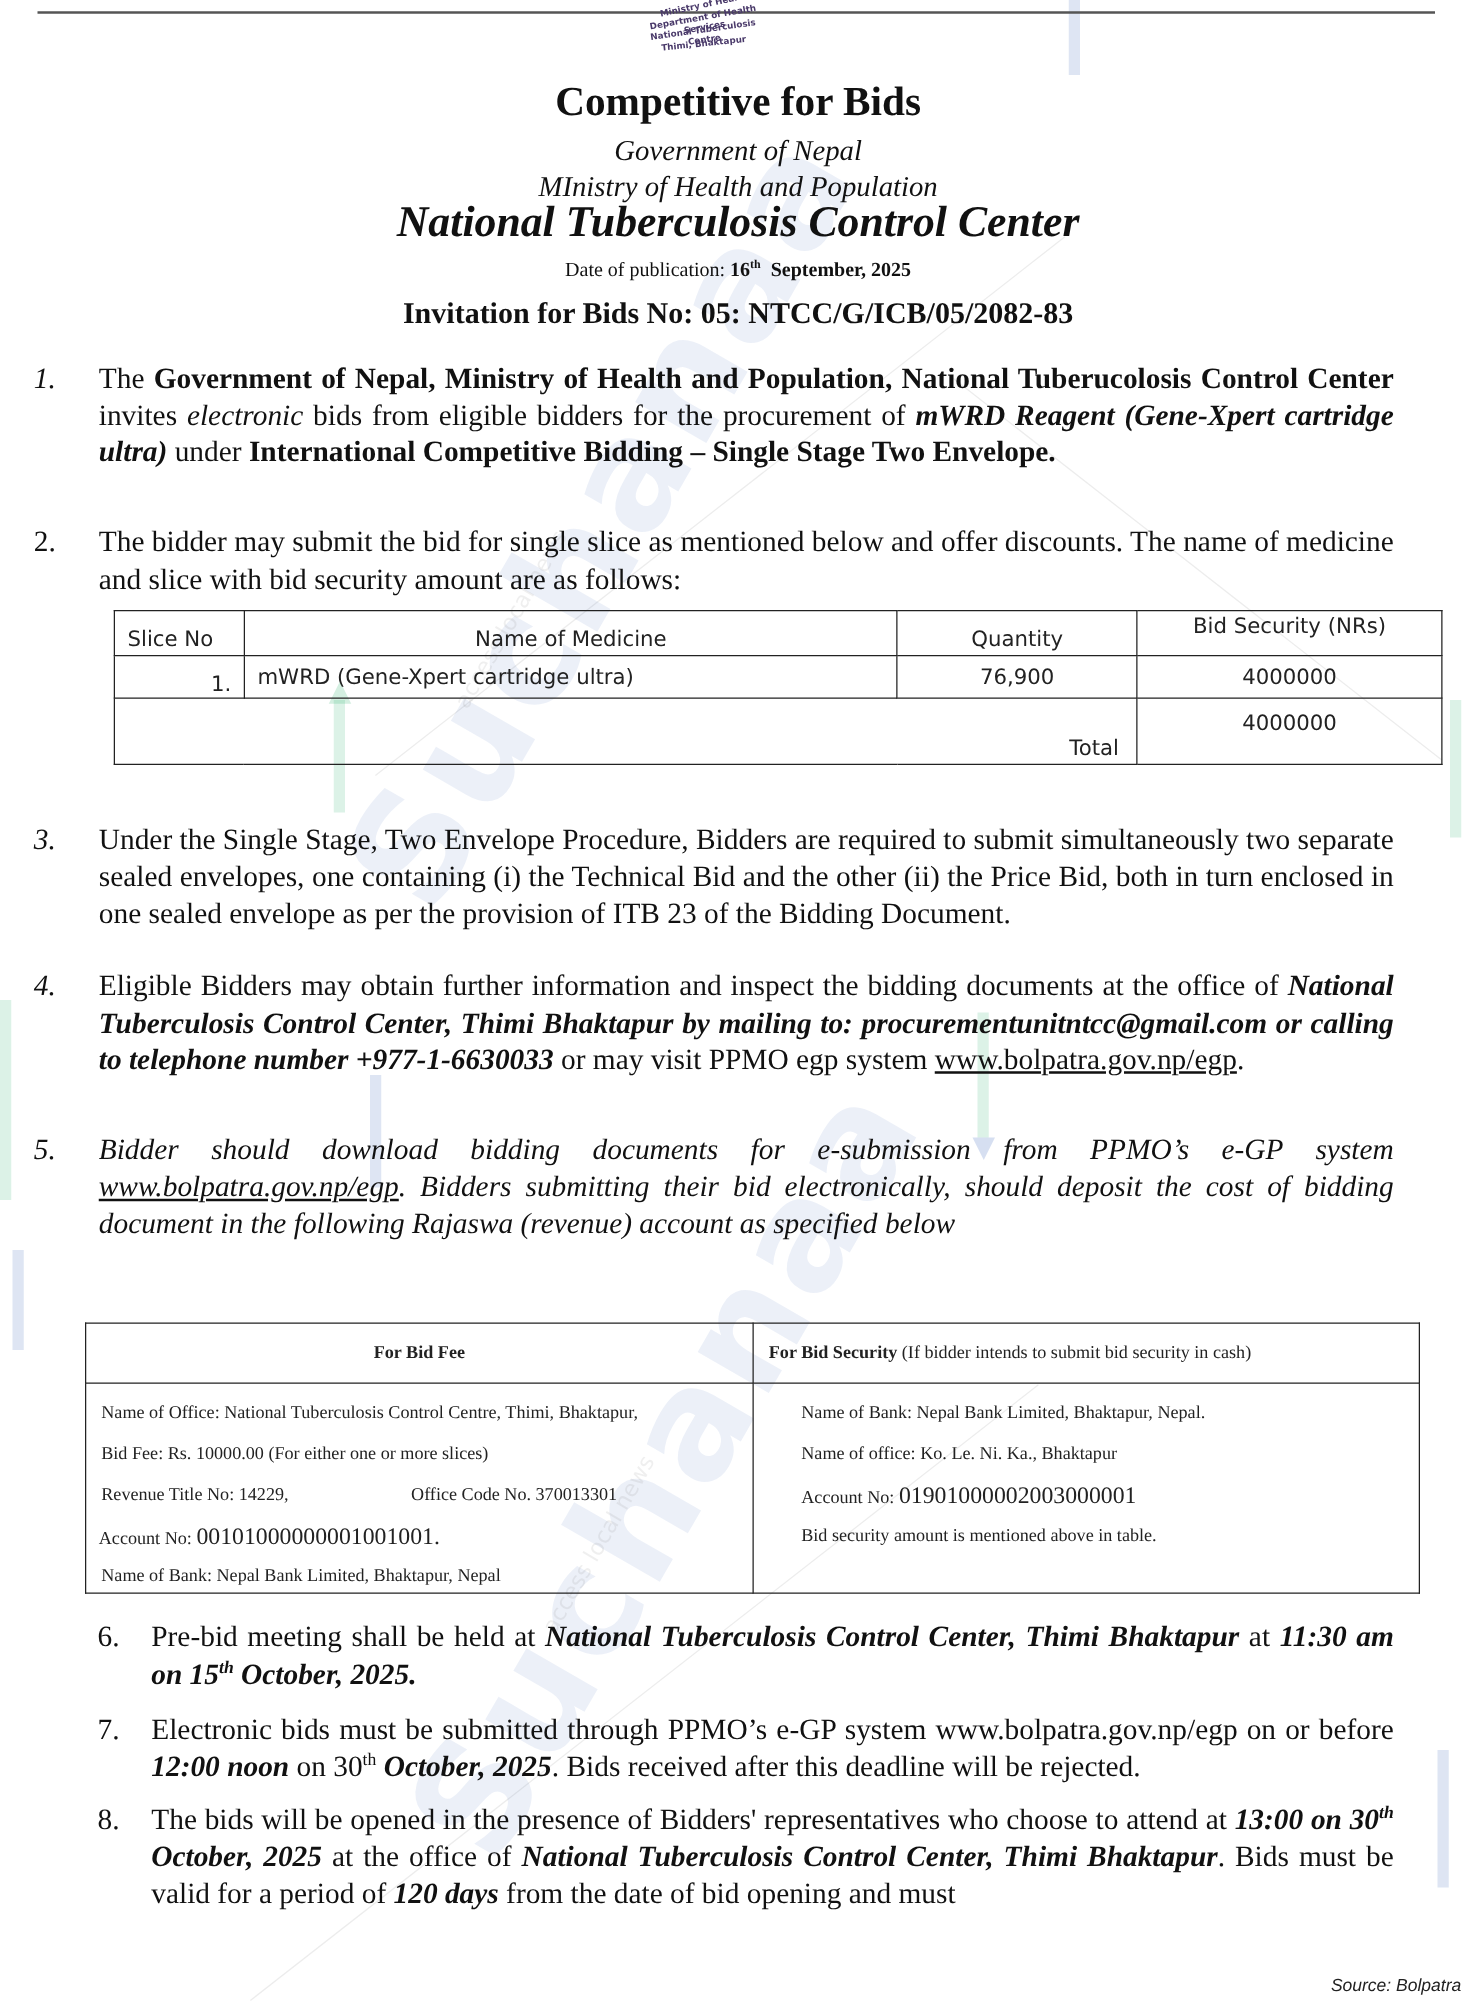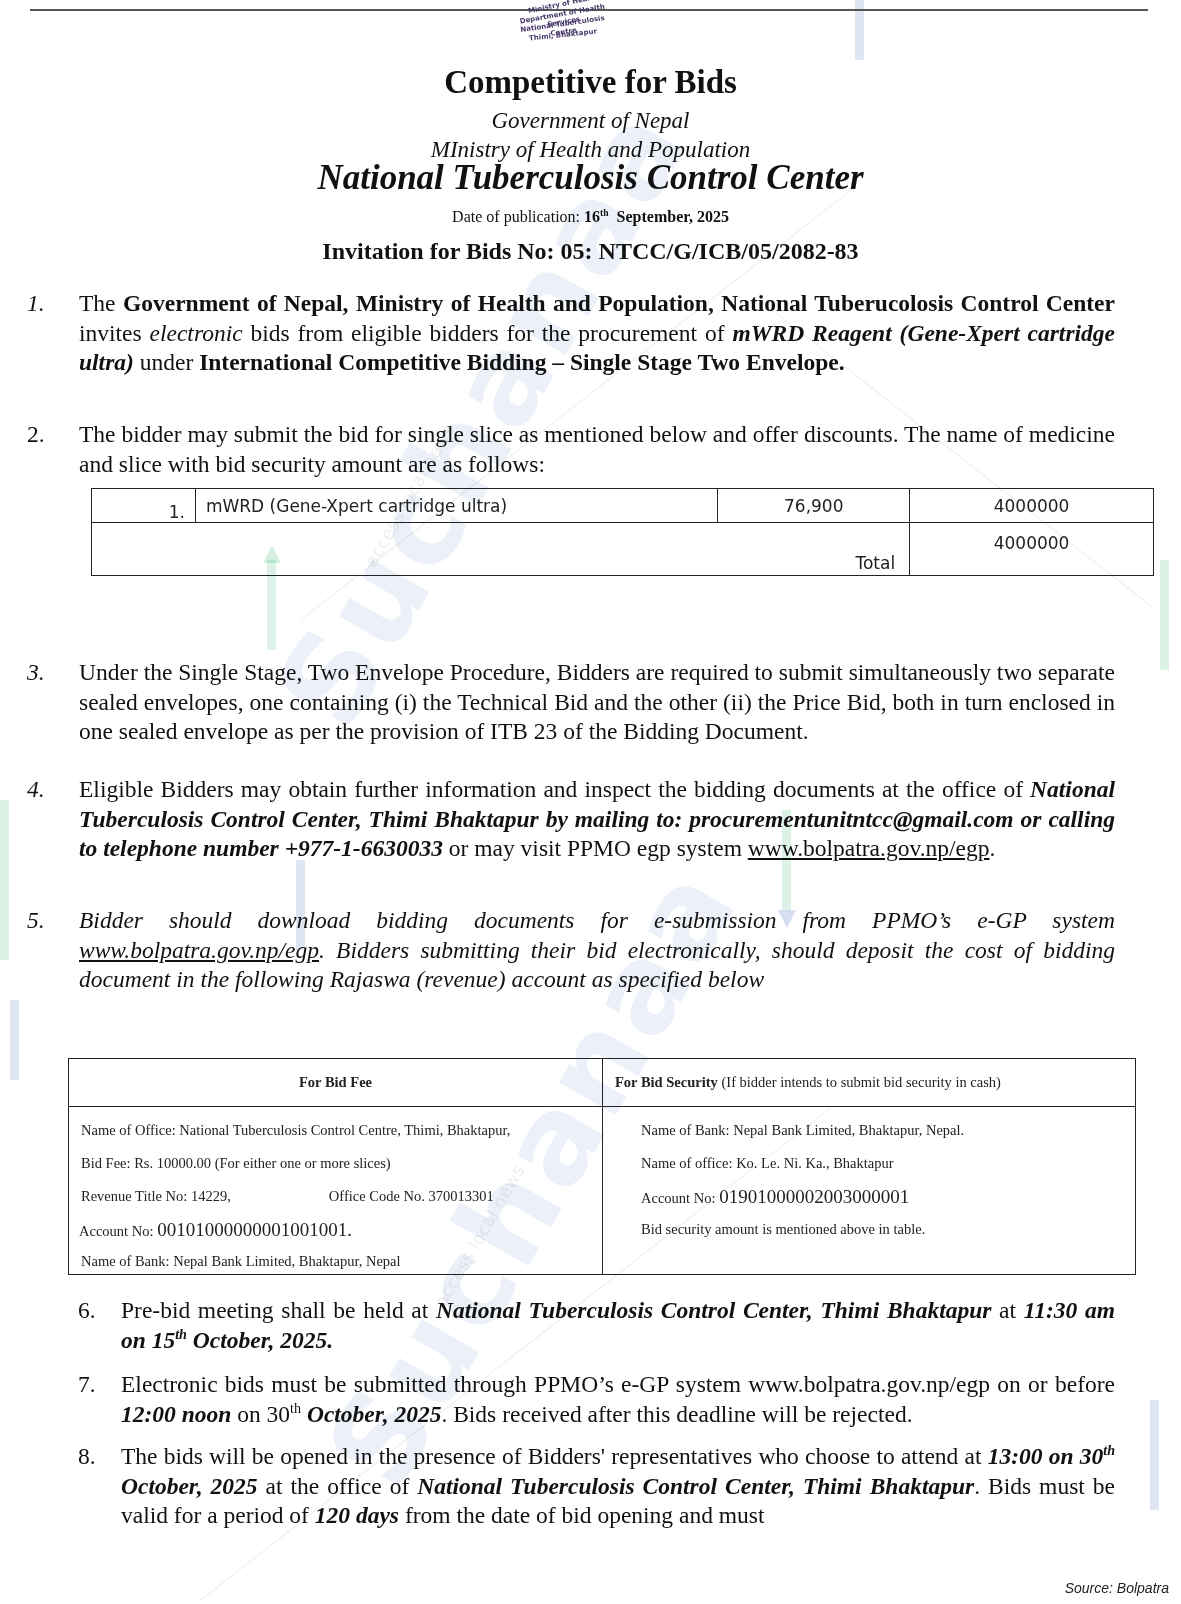--- a/index.html
+++ b/index.html
@@ -111,20 +111,26 @@
   <span>The </span><span class="b">Government of Nepal, Ministry of Health and Population, National Tuberucolosis Control Center</span><span> invites </span><span class="i">electronic</span><span> bids from eligible bidders for the procurement of </span><span class="bi">mWRD Reagent (Gene-Xpert cartridge ultra)</span><span> under </span><span class="b">International Competitive Bidding – Single Stage Two Envelope.</span>
 </div>
 
 <div class="para p2">
   <span class="num">2.</span>
   <span>The bidder may submit the bid for single slice as mentioned below and offer discounts. The name of medicine and slice with bid security amount are as follows:</span>
 </div>
 
 <table class="slice-table">
   <tbody>
+      <tr class="hdr">
+    <td class="c1">Slice No</td>
+    <td class="c2" style="text-align:center">Name of Medicine</td>
+    <td class="c3" style="text-align:center">Quantity</td>
+    <td class="c4" style="text-align:center;vertical-align:top;padding-top:2px">Bid Security (NRs)</td>
+  </tr>
   <tr class="row">
     <td class="c1" style="text-align:right;vertical-align:bottom">1.</td>
     <td class="c2">mWRD (Gene-Xpert cartridge ultra)</td>
     <td class="c3" style="text-align:center">76,900</td>
     <td class="c4" style="text-align:center">4000000</td>
   </tr>
   <tr class="tot">
     <td colspan="3" style="text-align:right;vertical-align:bottom;padding-right:14px;padding-bottom:2px">Total</td>
     <td class="c4" style="text-align:center;vertical-align:top;padding-top:10px">4000000</td>
   </tr>

